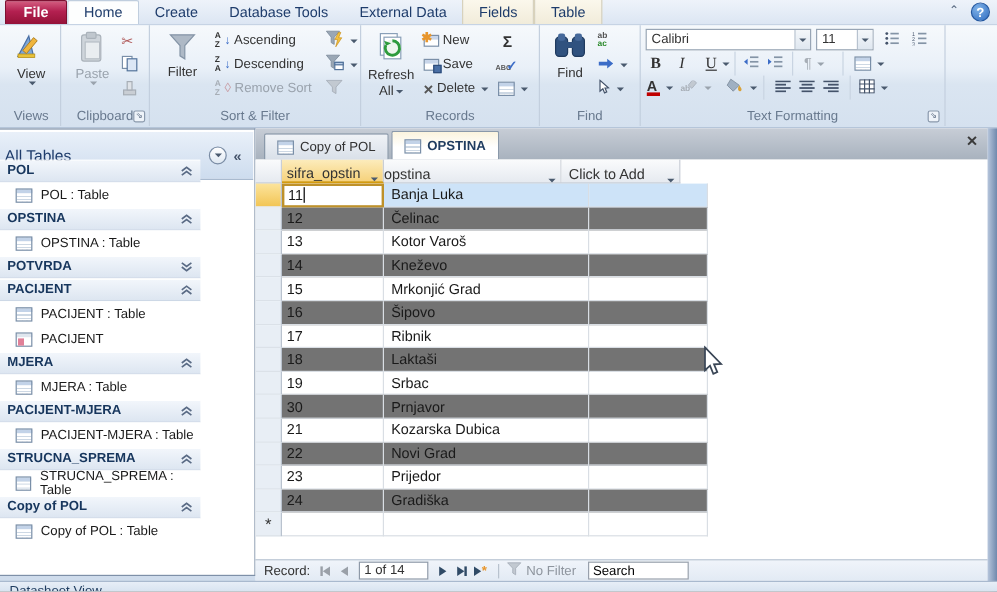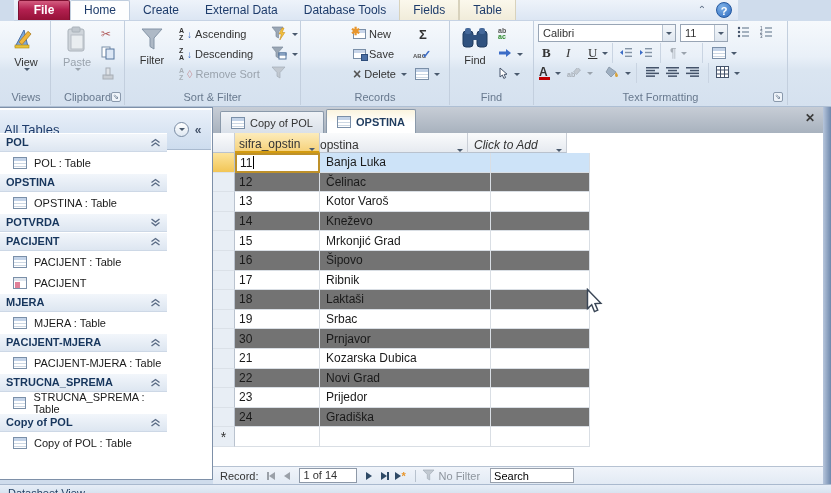--- a/index.html
+++ b/index.html
@@ -1,20 +1,20 @@
 <!DOCTYPE html>
 <html><head>
 <meta charset="utf-8">
 <style>
 *{margin:0;padding:0;box-sizing:border-box}
 body{font-family:"Liberation Sans",sans-serif;background:#888}
 #screen{position:relative;width:831px;height:493px;overflow:hidden;background:#cfdcec;font-size:11px;color:#333}
 
 
-.tabrow{position:absolute;left:14px;top:0;width:724px;height:21px;background:linear-gradient(#eef3fa,#dce6f3);border-bottom:1px solid #c6d3e4;display:flex;align-items:flex-start}
+.tabrow{position:absolute;left:0;top:0;width:831px;height:21px;background:linear-gradient(#eef3fa,#dce6f3);border-bottom:1px solid #c6d3e4;display:flex;align-items:flex-start}
 .filetab{width:52px;margin-left:4px;background:linear-gradient(#d45d80,#b32050 45%,#951238);border:1px solid #7c1031;border-bottom:none;border-radius:2px 2px 0 0;color:#fff;font-weight:bold;text-align:center;line-height:19px;font-size:12px}
 .rtab{padding:0 13px;line-height:20px;font-size:12px;color:#1e3c6b;cursor:default}
 .rtab.active{background:#fdfefe;border:1px solid #c0cede;border-bottom:none;border-radius:2px 2px 0 0;line-height:19px}
 .rtab.ctx{background:linear-gradient(#fbf8ec,#f1ecda);border-left:1px solid #d8d2bc;border-right:1px solid #d8d2bc}
 .winbtns{position:absolute;right:6px;top:2px;display:flex;gap:6px;align-items:center}
 .collapsebtn{width:16px;height:14px;color:#5a6b82;font-size:10px;text-align:center;line-height:14px}
 .helpbtn{width:16px;height:16px;border-radius:50%;background:radial-gradient(circle at 35% 30%,#7fb2e8,#2f6cc0);color:#fff;font-weight:bold;text-align:center;line-height:16px;font-size:11px;border:1px solid #2458a0}
 
 
 .ribbon{position:absolute;left:0;top:21px;width:831px;height:86px;background:linear-gradient(#f6f9fc,#e9f0f8 42%,#dae5f1 58%,#d5e1ef);border-bottom:1px solid #aebfd4}
@@ -63,21 +63,21 @@
 .dtab{height:22px;display:flex;align-items:center;gap:5px;padding:0 10px;border:1px solid #8a99aa;border-bottom:none;border-radius:2px 2px 0 0;background:linear-gradient(#f0f3f7,#d9e0e9);margin-right:2px;font-size:11px;color:#333}
 .dtab.active{height:24px;background:linear-gradient(#fbf4de,#ffffff 55%);font-weight:bold;color:#1f3c5f}
 .closex{position:absolute;right:8px;top:5px;font-size:12px;font-weight:bold;color:#3a3a3a;line-height:12px}
 
 .sheet{position:absolute;left:0;top:26px;width:610px;height:333px;background:#fff;overflow:hidden}
 .hrow{display:flex;height:20px}
 .hc{border-right:1px solid #c9ced6;border-bottom:1px solid #b9c2ce;background:linear-gradient(#fafbfc,#e6eaf0);display:flex;align-items:flex-end;font-size:12px;color:#333}
 .hc.corner{width:22px}
 .hc.sifra{width:85px;background:linear-gradient(#fcecbc,#f6d27c);border-bottom:2px solid #d39b10;padding-left:4px}
 .hc.opst{width:148px;justify-content:center}
-.hc.cta{width:99px;font-style:italic;padding-left:6px}
+.hc.cta{width:99px;padding-left:6px}
 .hc .dd{margin-left:auto;margin-right:4px}
 .drow{display:flex;height:19.6px}
 .sel19{width:22px;background:#e8eef5;border-right:1px solid #b9c2ce;border-bottom:1px solid #dbe1e8;display:flex;align-items:center;justify-content:center}
 .sel19.cur{background:linear-gradient(#fce49c,#f2c555)}
 .dc{border-right:1px solid #d9dee4;border-bottom:1px solid #d9dee4;font-size:12px;color:#1a1a1a;display:flex;align-items:center;overflow:hidden;white-space:nowrap}
 .dc.c0{width:85px;padding-left:4px}
 .dc.c1{width:171px;padding-left:6px}
 .dc.c2{width:99px}
 .drow.alt .dc{background:#737373}
 .drow.sel .dc{background:#cde3f8}
@@ -105,22 +105,22 @@
 </head>
 <body>
 
 <div id="screen">
 
   <div class="tabrow">
     <div class="filetab">File</div>
     <div id="rtabs" style="display:flex">
         <div class="rtab active">Home</div>
         <div class="rtab">Create</div>
+        <div class="rtab">Database Tools</div>
         <div class="rtab">External Data</div>
-        <div class="rtab">Database Tools</div>
         <div class="rtab ctx">Fields</div>
         <div class="rtab ctx">Table</div>
       </div>
     <div class="winbtns">
       <span class="collapsebtn">⌃</span>
       <span class="helpbtn">?</span>
     </div>
   </div>
 
   <div class="ribbon">
@@ -215,20 +215,31 @@
       </div>
       <div class="smallrow" style="left:146px;top:44px">
         <span class="ic"><svg width="15" height="14" viewBox="0 0 15 14">
               <path d="M1 1h13l-5 5.5V12l-3-1.8V6.5z" fill="#c2c9d1" stroke="#a4adb8" stroke-width=".7"></path>
             </svg></span>
       </div>
       <div class="gcap">Sort &amp; Filter</div>
     </div>
 
     <div class="rg" style="left:301px;width:149px">
+      <div class="bigbtn" style="left:4px">
+        <span class="ic"><svg width="28" height="28" viewBox="0 0 28 28">
+              <rect x="5" y="3" width="14" height="18" fill="#fff" stroke="#8aa0b8"></rect>
+              <rect x="8" y="6" width="14" height="18" fill="#fff" stroke="#8aa0b8"></rect>
+              <circle cx="15" cy="15" r="7" fill="#eef6ee"></circle>
+              <path d="M15 9a6 6 0 1 1-5.5 3.6" fill="none" stroke="#2e9b3d" stroke-width="2.4"></path>
+              <path d="M8 9l1.8 4.2L14 11z" fill="#2e9b3d"></path>
+            </svg></span>
+        <span class="blabel">Refresh</span>
+        <span class="blabel"><span>All</span><span class="dd"></span></span>
+      </div>
       <div class="smallrow" style="left:52px;top:4px">
         <span class="minwin">
             <span class="star" style="position:absolute;left:-3px;top:-5px">✱</span>
           </span>
         <span>New</span>
       </div>
       <div class="smallrow" style="left:52px;top:24px">
         <span class="minwin">
             <span style="position:absolute;right:-3px;bottom:-3px;width:7px;height:7px;background:#4a6fa5;border:1px solid #2e4d7b"></span>
           </span>

